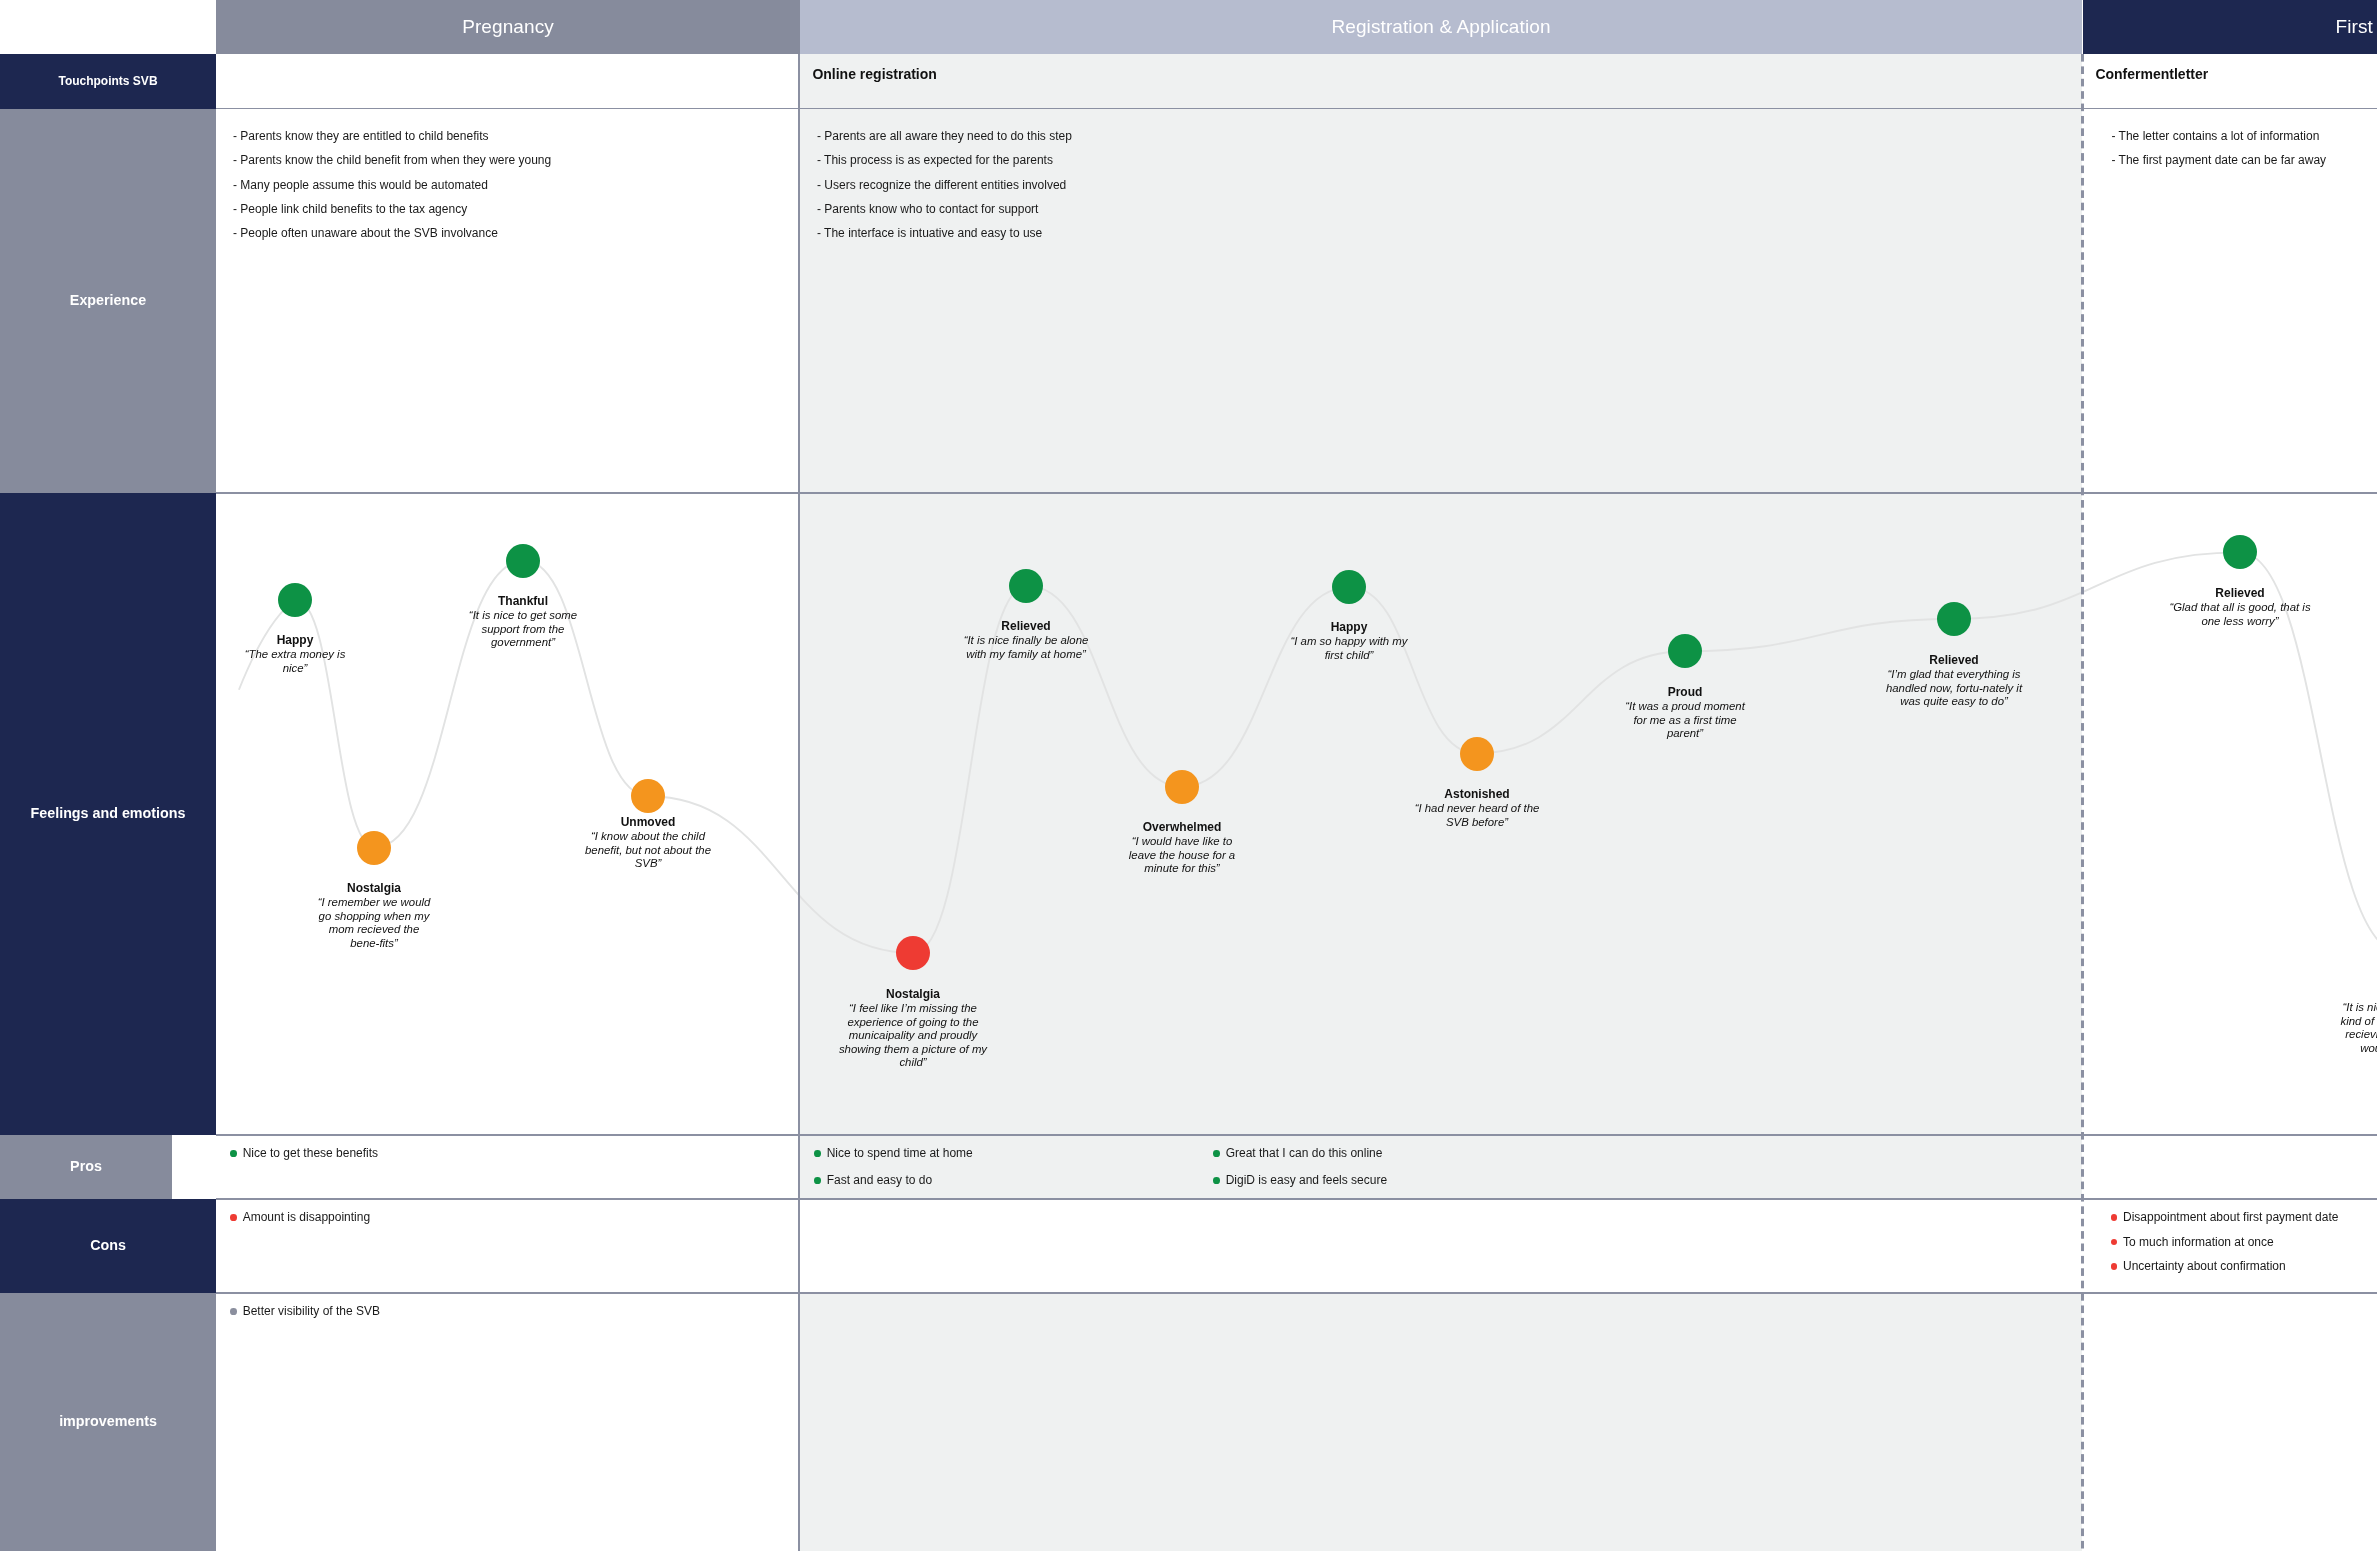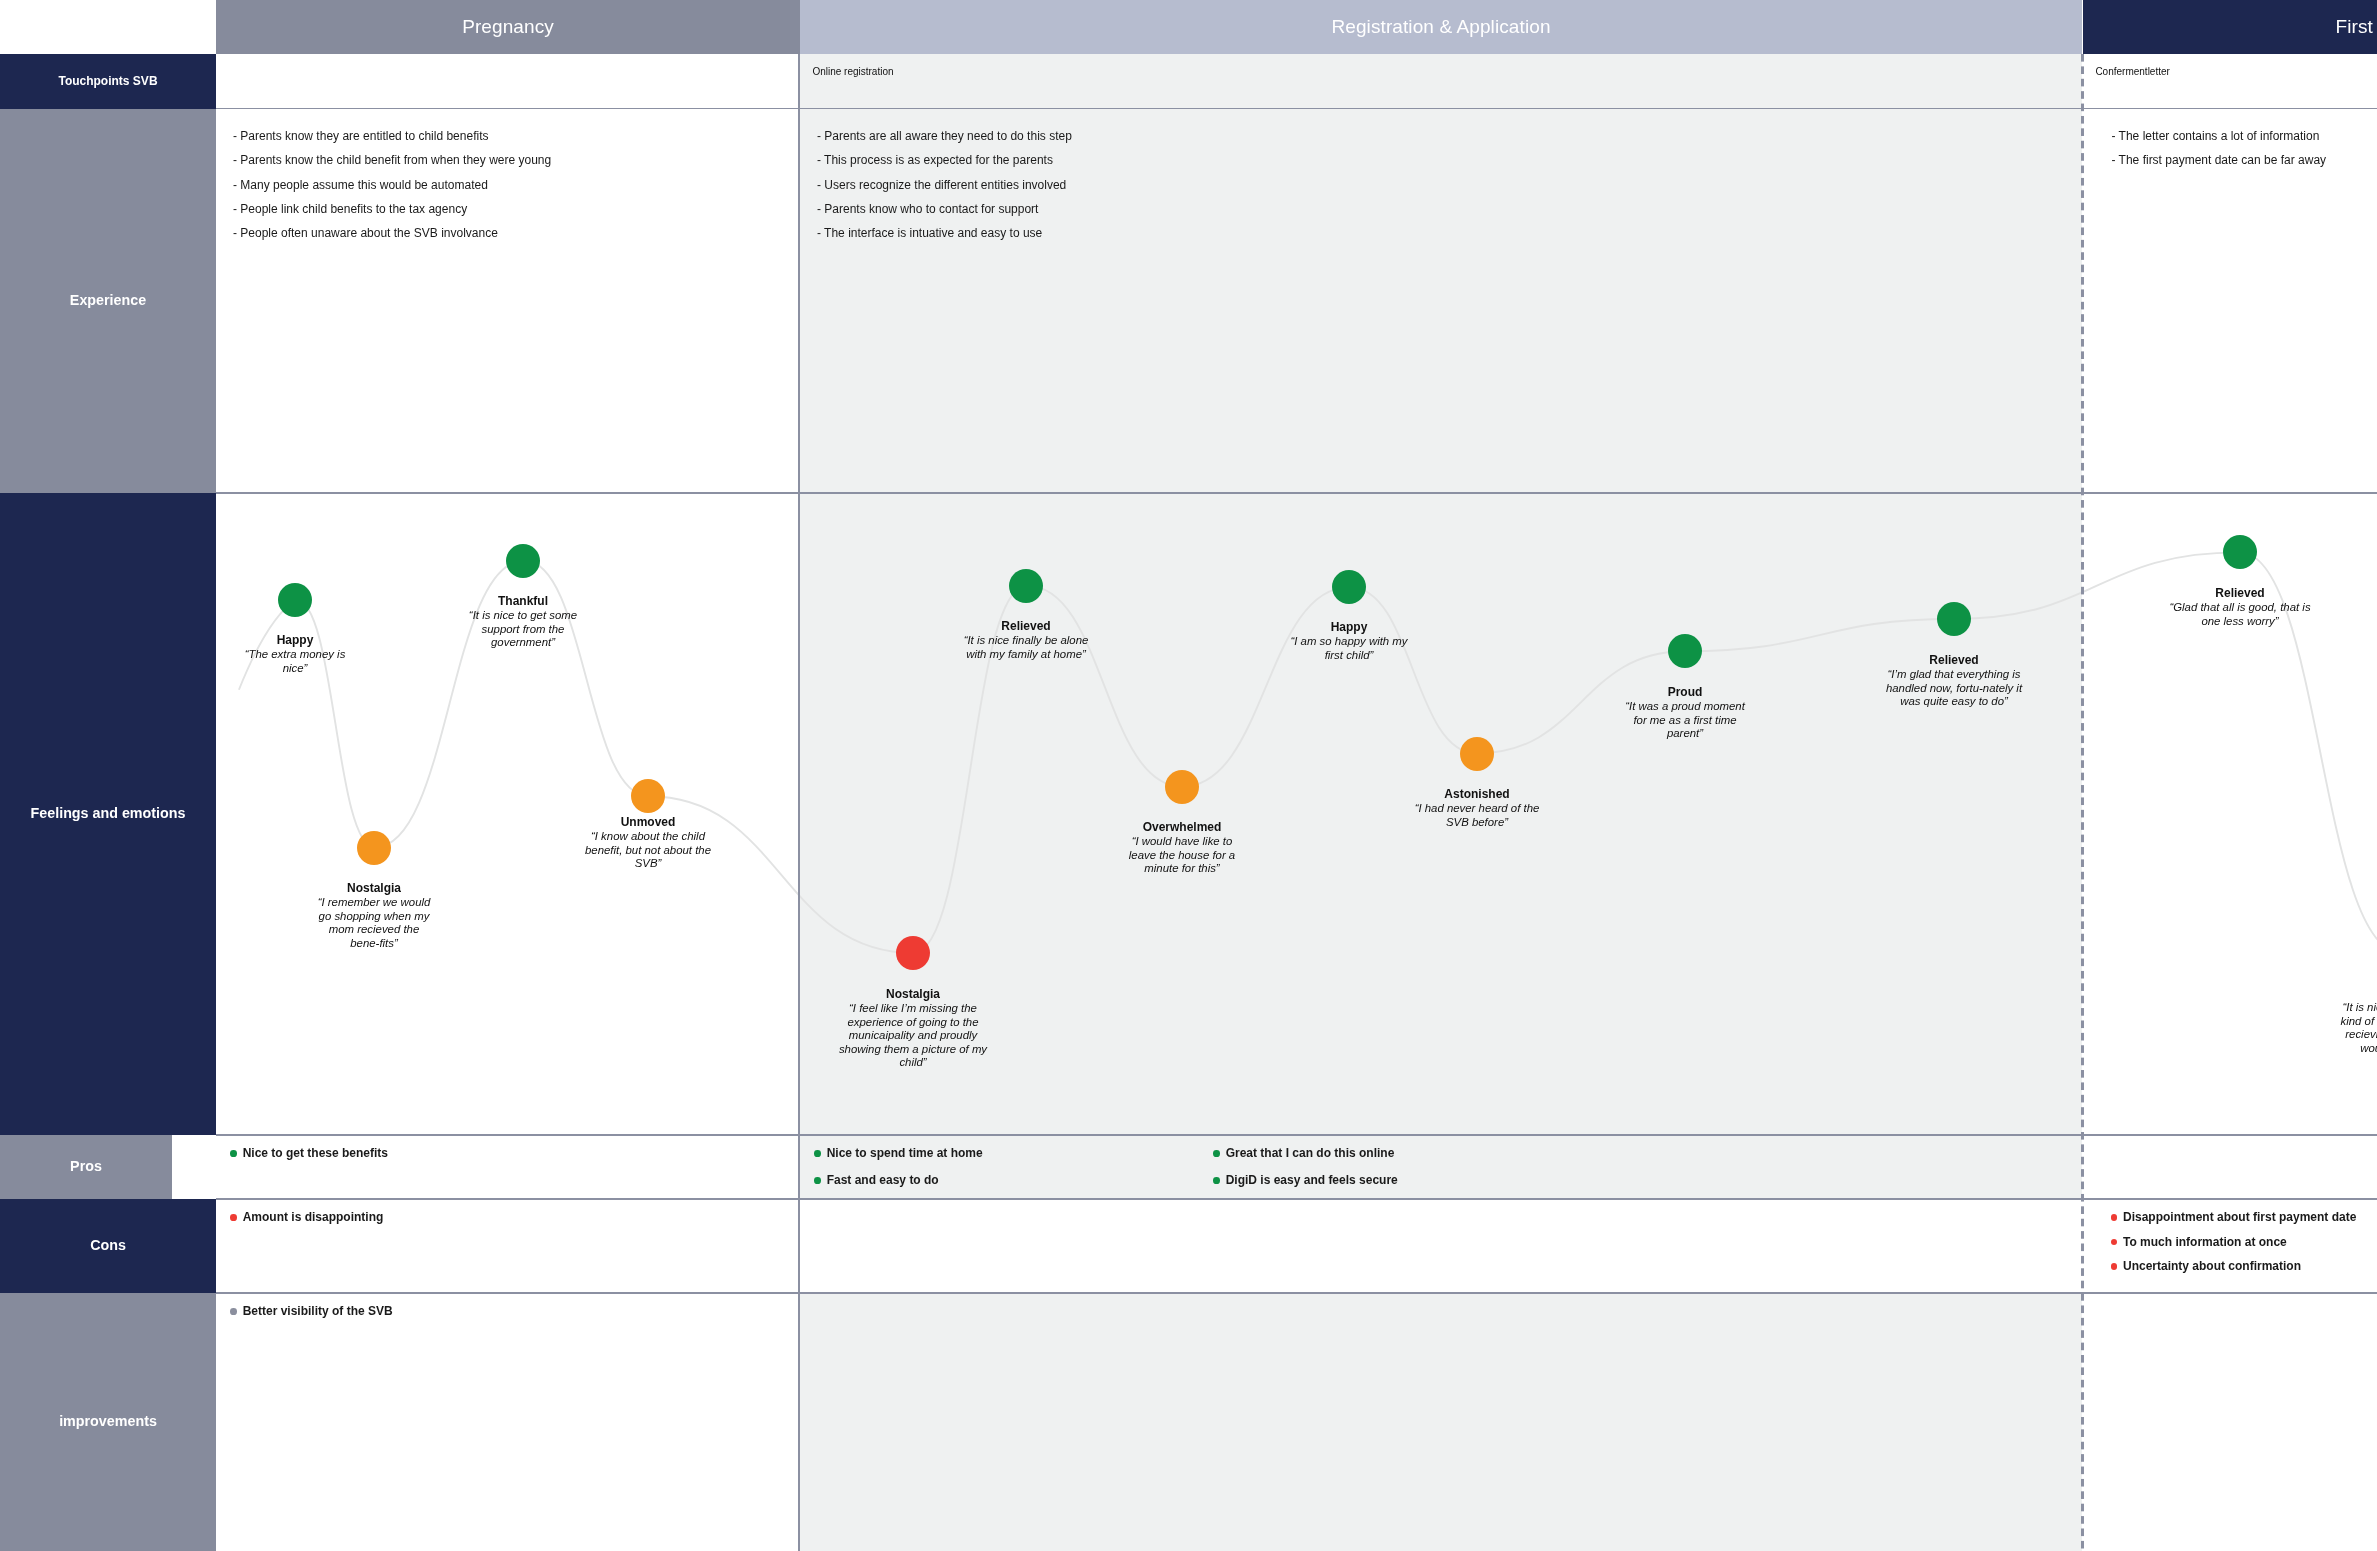--- a/index.html
+++ b/index.html
@@ -40,36 +40,36 @@
   .rowlabel.mid   { font-size: 14.3px; }
 
   
   .content {
     overflow: hidden;
   }
   .bg-white { background: #ffffff; }
   .bg-grey  { background: #eff1f1; }
 
   .touch-title {
-    font-size: 10px; font-weight: normal; color: #111111;
+    font-size: 14px; font-weight: bold; color: #111111;
     padding: 12.4px 0 0 12.4px;
   }
 
   .exp-list { padding: 21px 0 0 17px; }
   .exp-list li {
     list-style: none;
     font-size: 12px;
     color: #1a1a1a;
     line-height: 1.15;
     margin-bottom: 10.5px;
     white-space: nowrap;
   }
 
   
-  .bullets { padding: 12.4px 0 0 14.3px; font-weight: bold; }
+  .bullets { padding: 12.4px 0 0 14.3px; }
   .bullet-row {
     display: flex; align-items: flex-start;
     margin-bottom: 13.3px;
     font-size: 12px; color: #1a1a1a;
     line-height: 1.15;
   }
   .dot {
     flex: none;
     width: 6.7px; height: 6.7px; border-radius: 50%;
     margin: 2.9px 5.7px 0 0;

